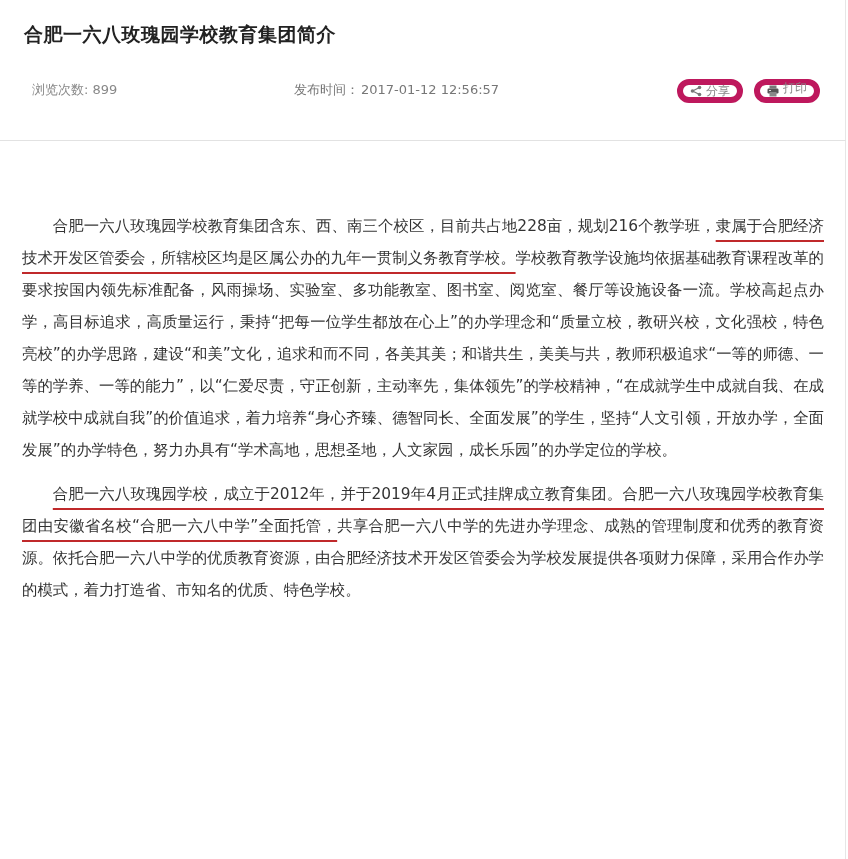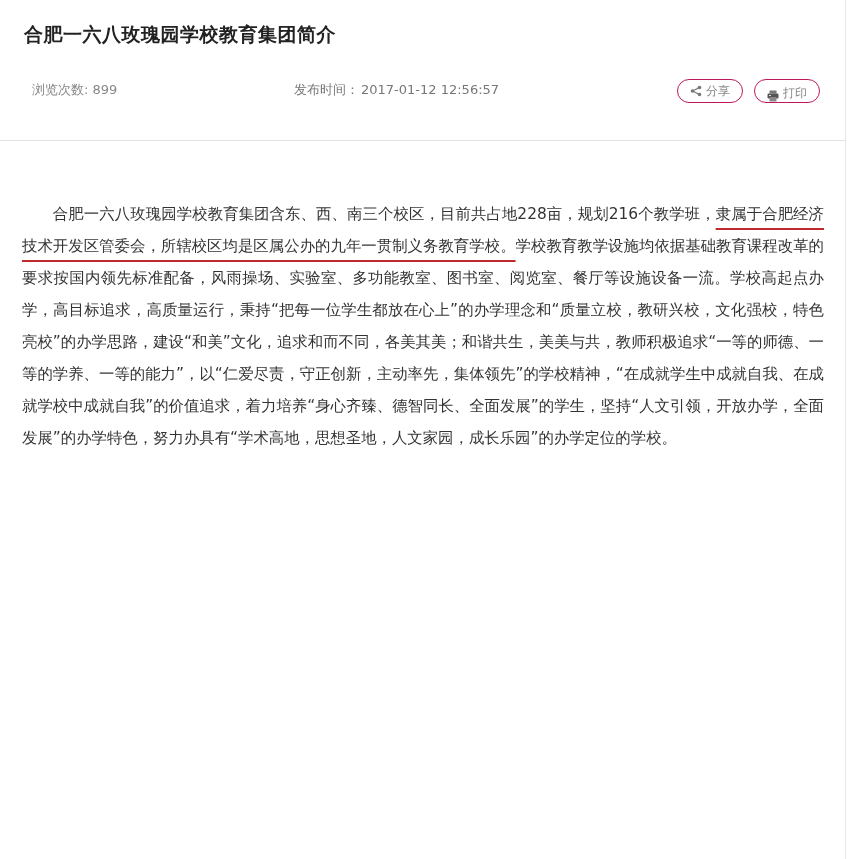--- a/index.html
+++ b/index.html
@@ -22,37 +22,37 @@
       font-size: 13px; color: #888888; white-space: nowrap;
     }
     .meta-views .num { margin-left: 4px; }
     .meta-time {
       position: absolute; left: 294px; top: 81px;
       font-size: 13px; color: #777777; white-space: nowrap;
     }
     .meta-time .val { margin-left: 2px; }
     .btn {
       position: absolute; top: 79px; height: 24px; box-sizing: border-box;
-      border: 1px solid #be185d; border-radius: 13px; background: #ffffff;
+      border: 6px solid #be185d; border-radius: 13px; background: #ffffff;
       font-size: 12px; color: #888888; display: flex; align-items: center;
       justify-content: center; gap: 4px; cursor: pointer; white-space: nowrap;
     }
     .btn-share { left: 677px; width: 66px; }
     .btn-print { left: 754px; width: 66px; align-items: flex-end; }
     .btn svg { display: block; }
     .divider {
       position: absolute; left: 0; top: 140px; width: 846px; height: 1px; background: #e2e2e2;
     }
     .content {
       position: absolute; left: 22px; top: 198px; width: 802px;
       font-family: "DejaVu Sans", "Liberation Sans", sans-serif;
       font-size: 15.4px; line-height: 32px; color: #333333;
       text-align: justify;
     }
-    .content p { margin: 0 0 3px 0; text-indent: 2em; }
+    .content p { margin: 12px 0 3px 0; text-indent: 2em; }
     .ul-red {
       text-decoration: underline; text-decoration-color: #c0292b;
       text-decoration-thickness: 1.5px; text-underline-offset: 9px;
     }
   </style>
 </head>
 <body>
 
 <div class="right-edge"></div>
 
@@ -90,13 +90,14 @@
       </svg>
     </span>
     <span>打印</span>
   </div>
 </div>
 
 <div class="divider"></div>
 
 <div class="content">
   <p><span>合肥一六八玫瑰园学校教育集团含东、西、南三个校区，目前共占地228亩，规划216个教学班，</span><span class="ul-red">隶属于合肥经济技术开发区管委会，所辖校区均是区属公办的九年一贯制义务教育学校。</span><span>学校教育教学设施均依据基础教育课程改革的要求按国内领先标准配备，风雨操场、实验室、多功能教室、图书室、阅览室、餐厅等设施设备一流。学校高起点办学，高目标追求，高质量运行，秉持“把每一位学生都放在心上”的办学理念和“质量立校，教研兴校，文化强校，特色亮校”的办学思路，建设“和美”文化，追求和而不同，各美其美；和谐共生，美美与共，教师积极追求“一等的师德、一等的学养、一等的能力”，以“仁爱尽责，守正创新，主动率先，集体领先”的学校精神，“在成就学生中成就自我、在成就学校中成就自我”的价值追求，着力培养“身心齐臻、德智同长、全面发展”的学生，坚持“人文引领，开放办学，全面发展”的办学特色，努力办具有“学术高地，思想圣地，人文家园，成长乐园”的办学定位的学校。</span></p>
+  <p><span class="ul-red">合肥一六八玫瑰园学校，成立于2012年，并于2019年4月正式挂牌成立教育集团。合肥一六八玫瑰园学校教育集团由安徽省名校“合肥一六八中学”全面托管，</span><span>共享合肥一六八中学的先进办学理念、成熟的管理制度和优秀的教育资源。依托合肥一六八中学的优质教育资源，由合肥经济技术开发区管委会为学校发展提供各项财力保障，采用合作办学的模式，着力打造省、市知名的优质、特色学校。</span></p>
 </div>
 
 </body></html>

